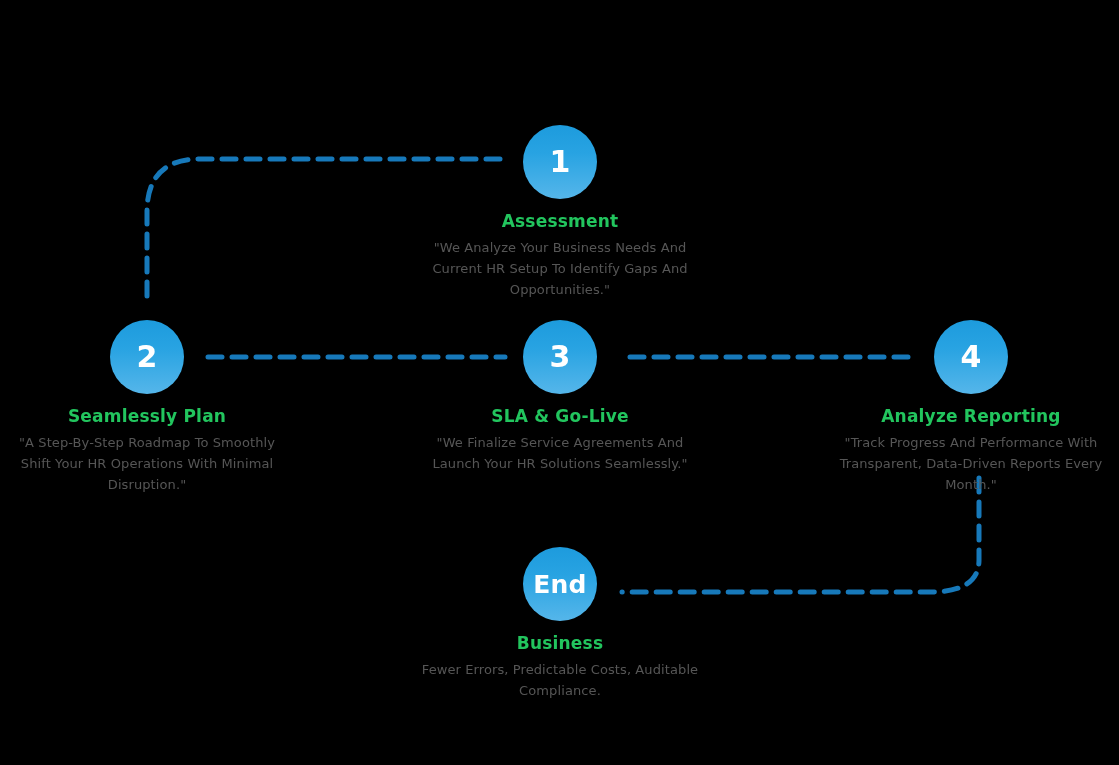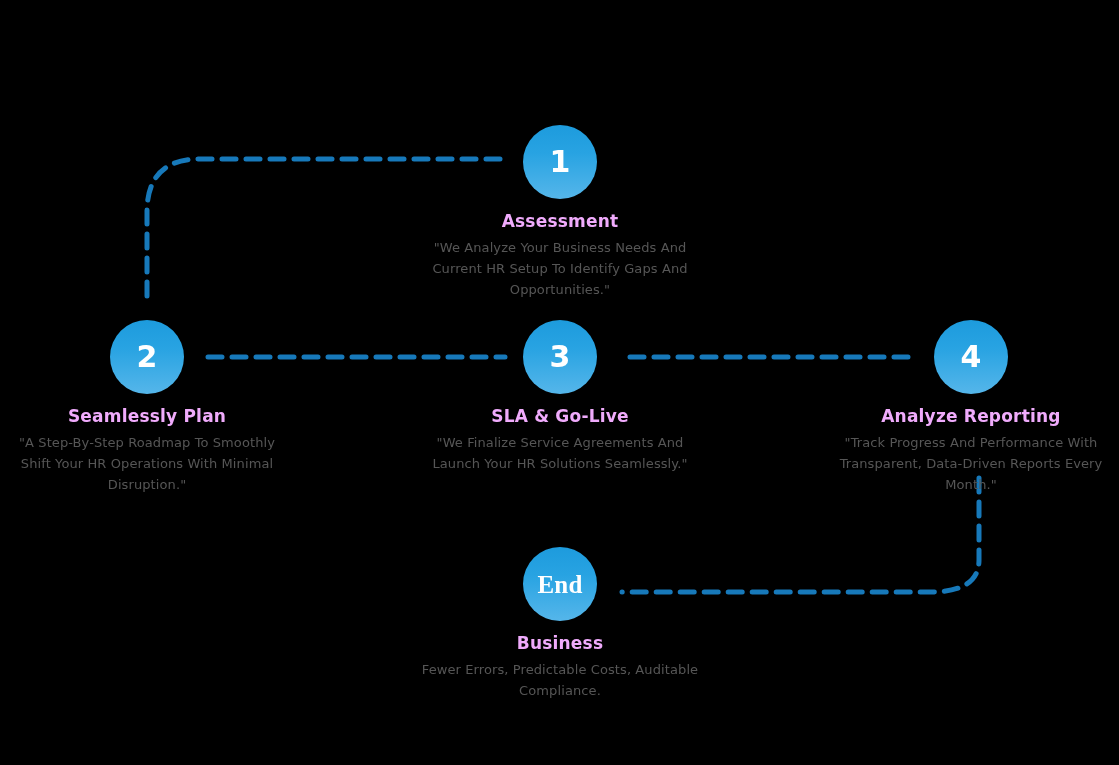--- a/index.html
+++ b/index.html
@@ -39,27 +39,26 @@
     align-items: center;
     justify-content: center;
     color: #ffffff;
     font-size: 30px;
     font-weight: bold;
     letter-spacing: 0.2px;
     line-height: 1;
   }
   .bubble.end-bubble {
     font-size: 25px;
-    font-family: Liberation Serif, serif;
   }
   .node-title {
     margin-top: 12px;
     font-size: 17px;
     font-weight: bold;
-    color: #f0abfc;
+    color: #22c55e;
     letter-spacing: 0.2px;
     line-height: 1.2;
   }
   .node-desc {
     margin-top: 6px;
     font-size: 13px;
     color: #565656;
     line-height: 1.62;
     letter-spacing: 0.1px;
   }

